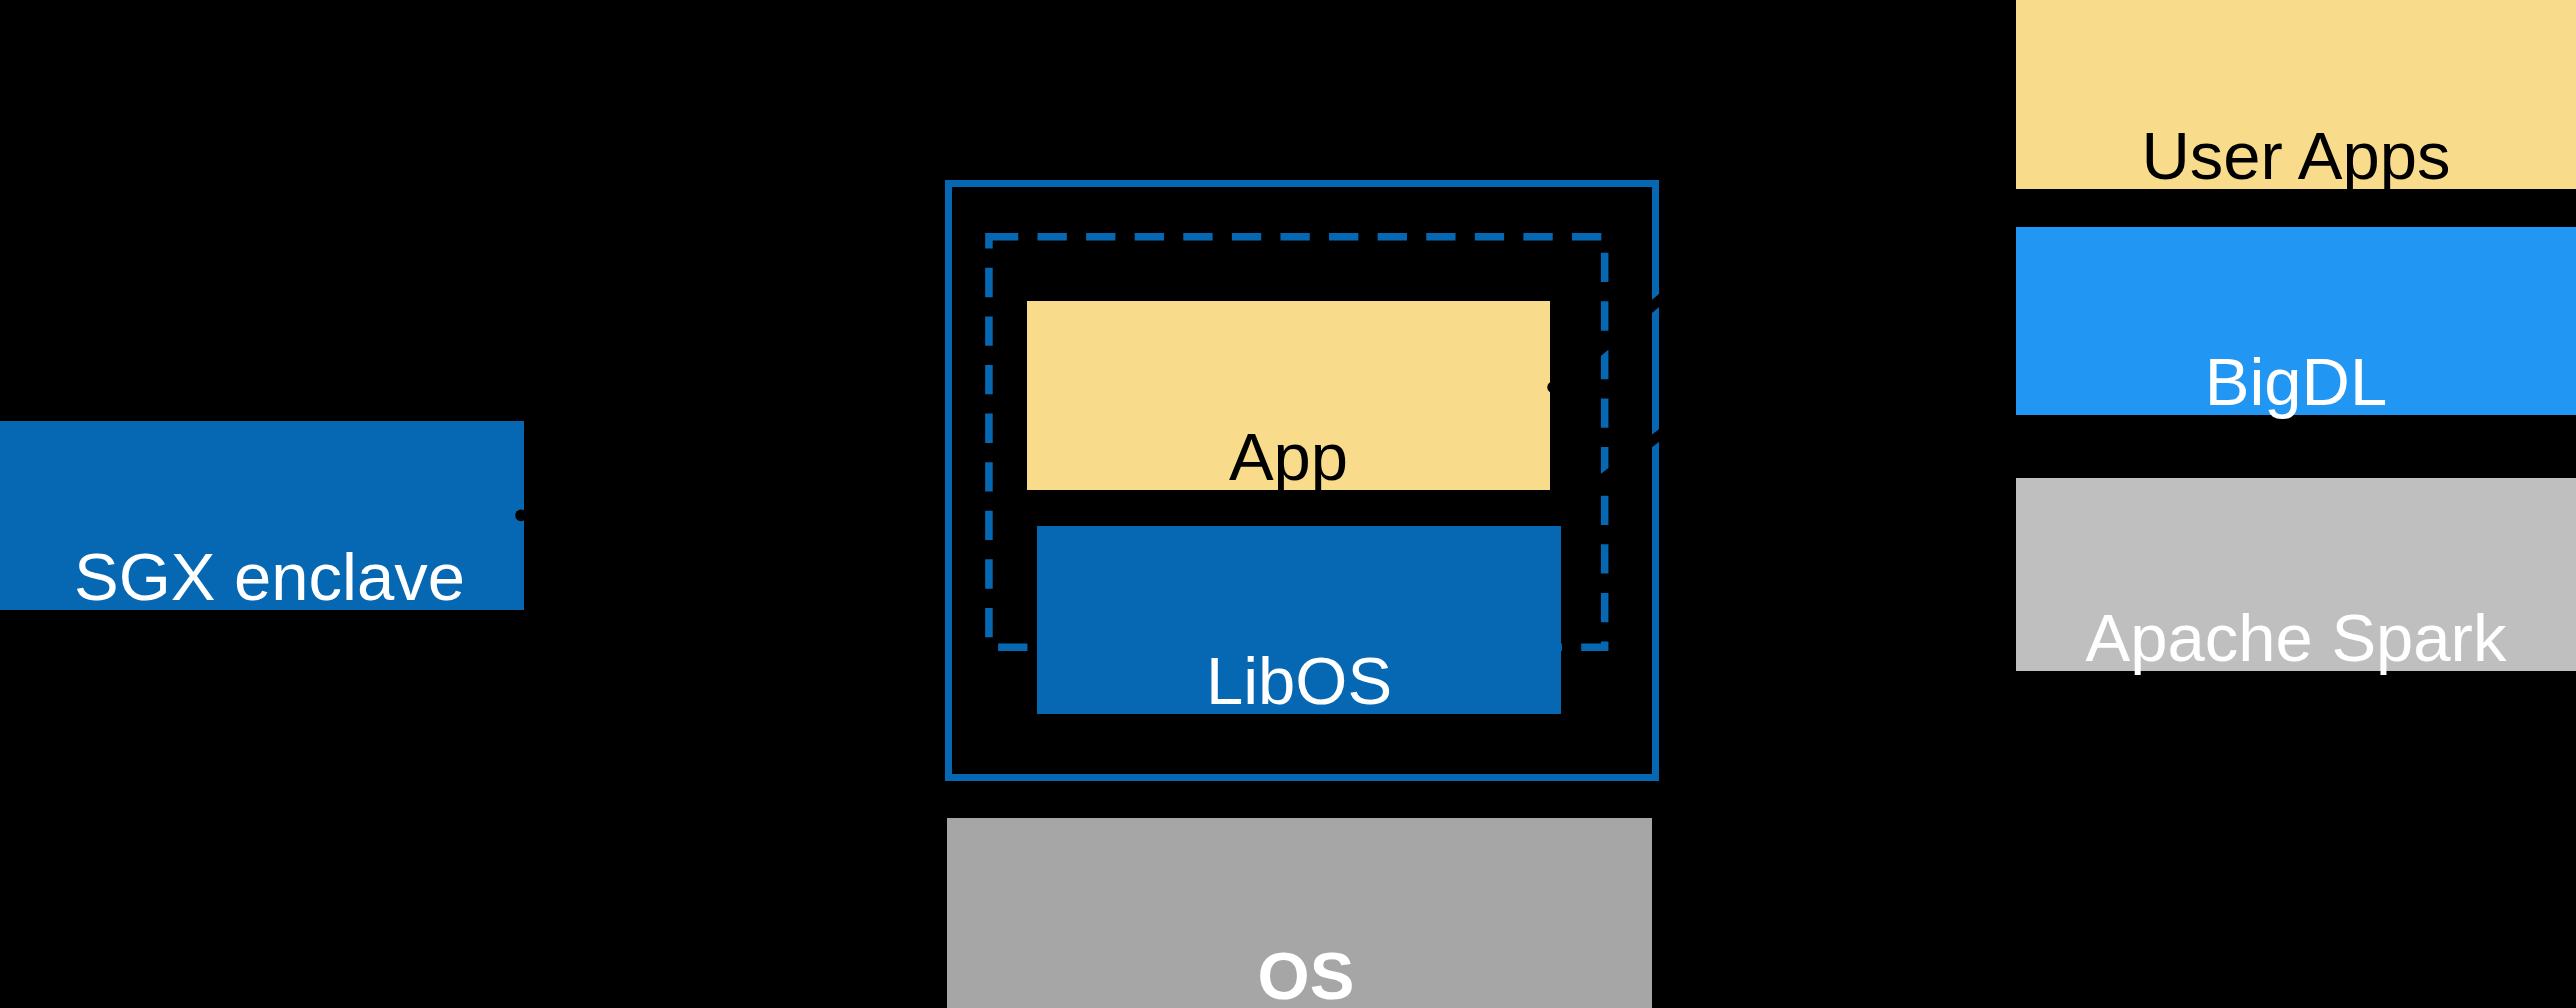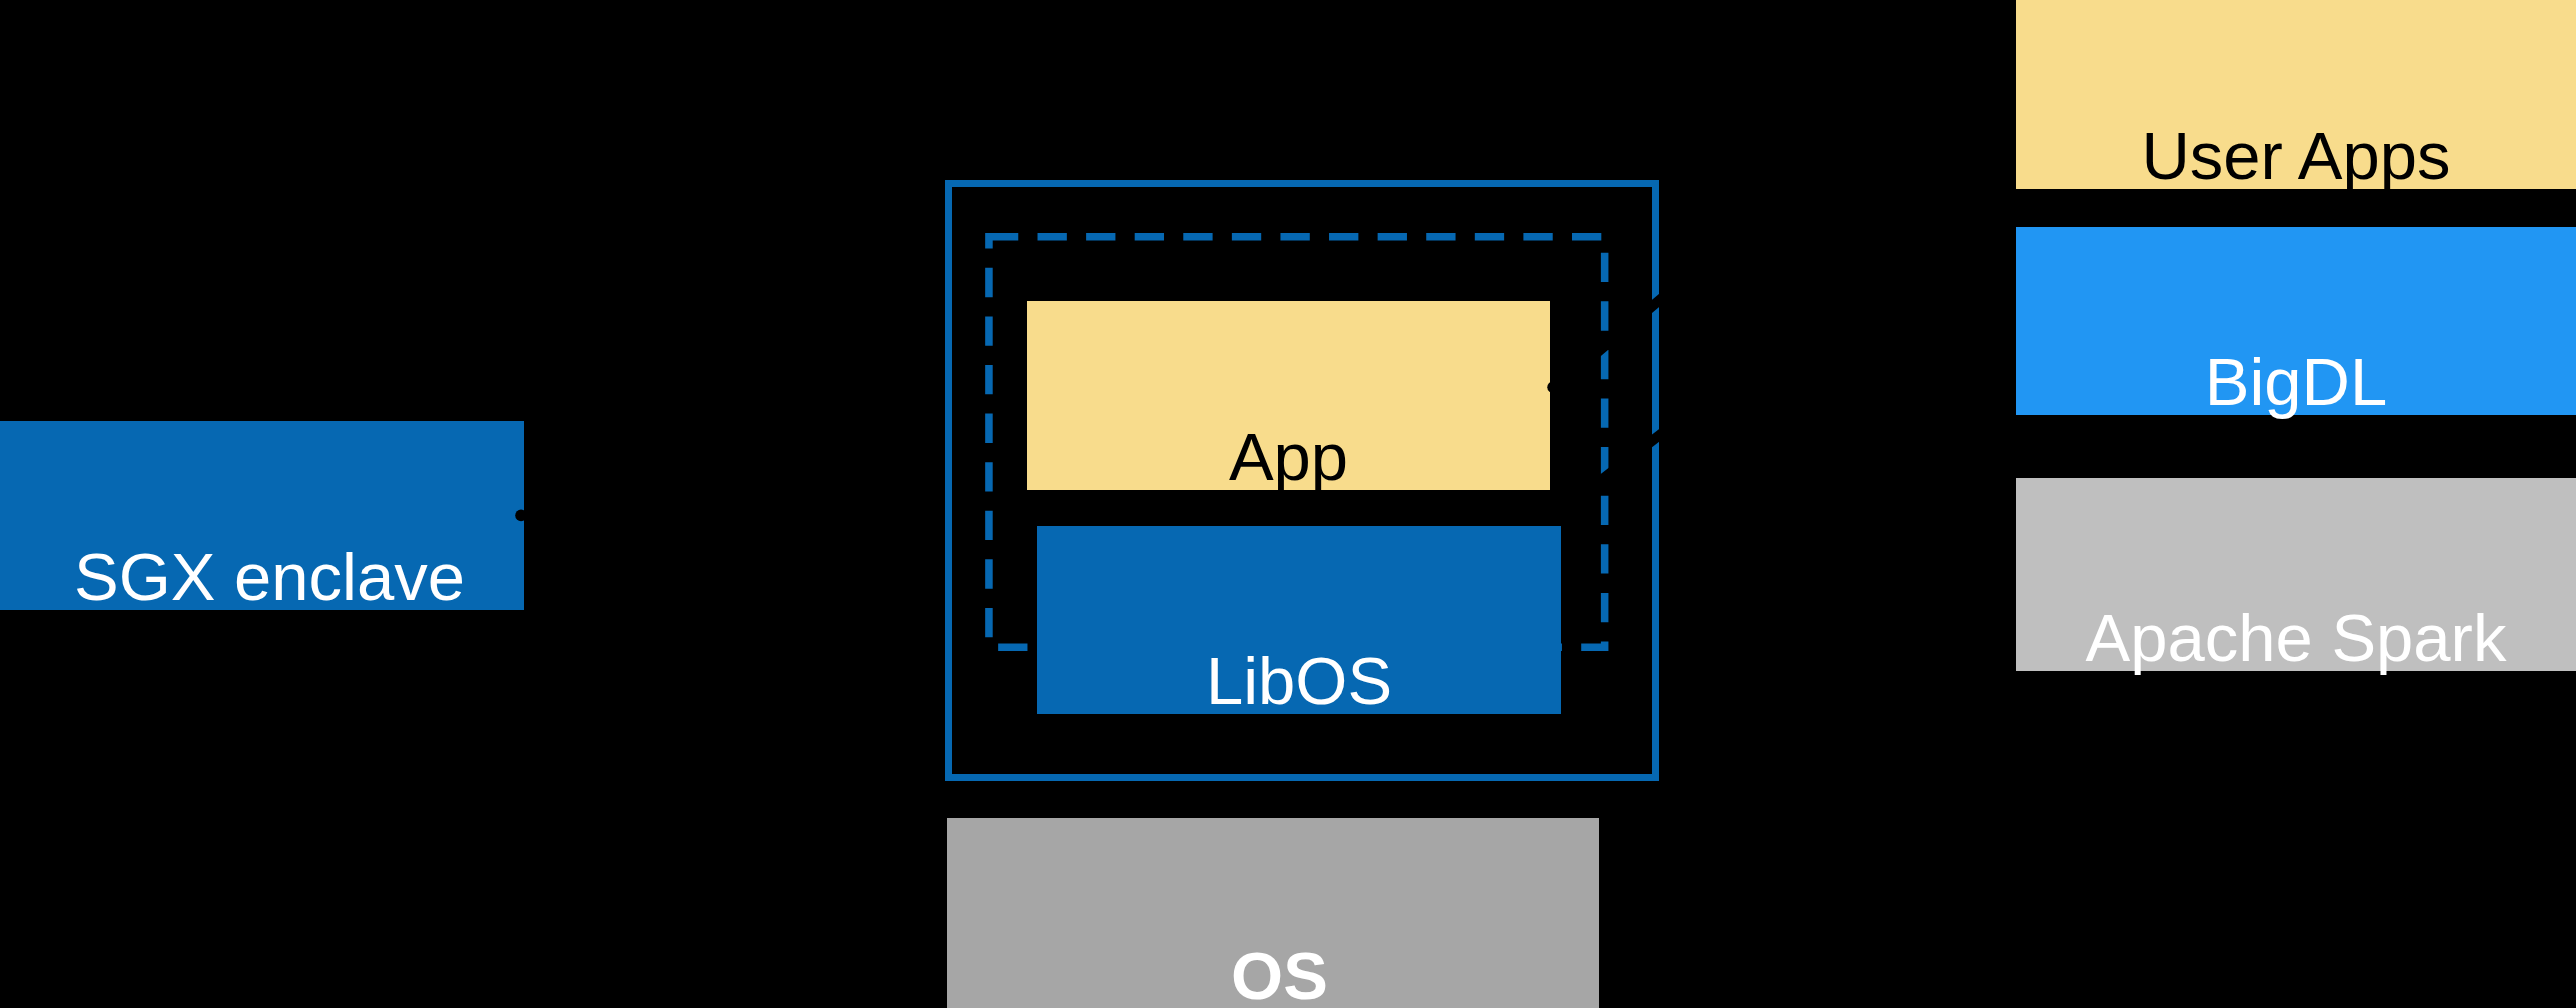--- a/index.html
+++ b/index.html
@@ -28,21 +28,21 @@
   
   .host{left:945px;top:180px;width:714px;height:601px;border:7.5px solid var(--intel-blue);background:transparent;}
 
   
   svg.layer{position:absolute;left:0;top:0;width:2576px;height:1009px;pointer-events:none;}
   .dashed-rect{fill:none;stroke:var(--intel-blue);stroke-width:9;stroke-dasharray:35 23;}
 
   
   .app{left:1027px;top:294px;width:523px;height:189px;background:var(--yellow);margin-top:7px;}
   .libos{left:1037px;top:526px;width:524px;height:188px;background:var(--intel-blue);}
-  .os{left:947px;top:818px;width:652px;height:191px;background:var(--gray-medium);padding-left:13px;}
+  .os{left:947px;top:818px;width:705px;height:191px;background:var(--gray-medium);padding-left:13px;}
   .os .lbl{font-weight:700;}
 
   
   .user-apps{left:2016px;top:0;width:560px;height:189px;background:var(--yellow);}
   .bigdl{left:2016px;top:227px;width:560px;height:188px;background:var(--bright-blue);}
   .spark{left:2016px;top:478px;width:560px;height:193px;background:var(--gray-light);}
 
   
   .black-stroke{stroke:var(--ink);stroke-width:12;fill:none;}
   .black-dot{fill:var(--ink);stroke:none;}

